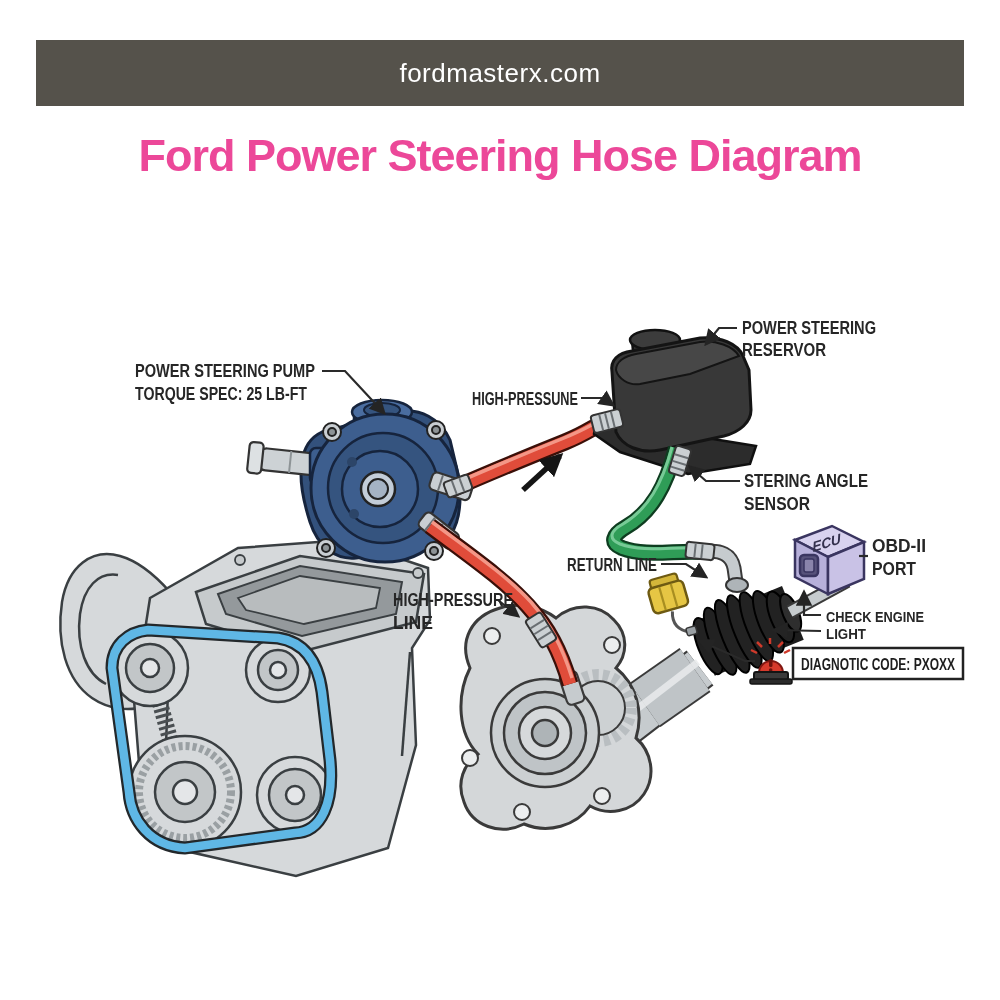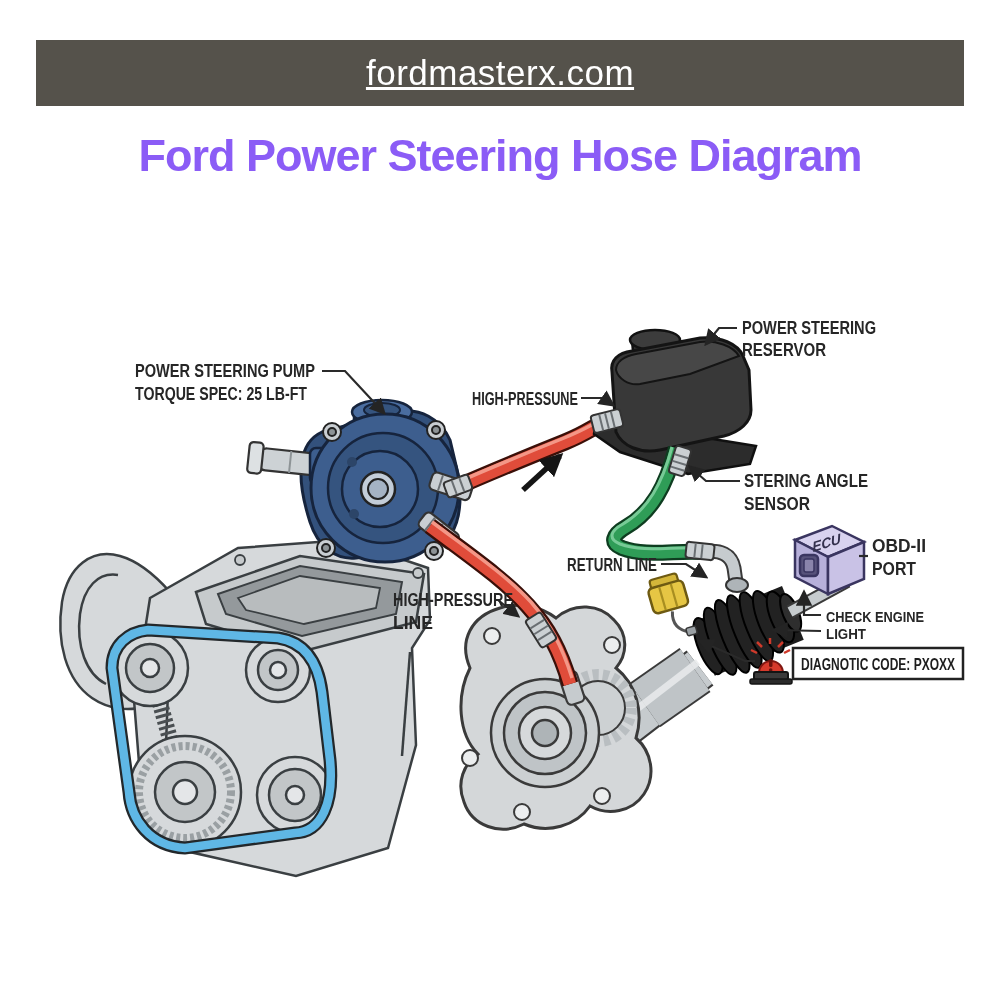--- a/index.html
+++ b/index.html
@@ -1,22 +1,22 @@
 <!DOCTYPE html>
 <html><head>
 <meta charset="utf-8">
 <style>
   html,body{margin:0;padding:0;}
   body{width:1000px;height:1000px;background:#ffffff;position:relative;
        font-family:"Liberation Sans",sans-serif;overflow:hidden;}
   .banner{position:absolute;left:36px;top:40px;width:928px;height:66px;
           background:#55524b;display:flex;align-items:center;justify-content:center;}
-  .banner-text{color:#ffffff;font-size:35px;letter-spacing:.5px;text-decoration:underline;}
+  .banner-text{color:#ffffff;font-size:26px;letter-spacing:.5px;}
   .page-title{position:absolute;left:0;top:130px;width:1000px;text-align:center;
-          font-size:45px;font-weight:bold;color:#8b5cf6;letter-spacing:-1px;}
+          font-size:45px;font-weight:bold;color:#ec4899;letter-spacing:-1px;}
   svg.diagram{position:absolute;left:0;top:0;}
   text{font-family:"Liberation Sans",sans-serif;}
   .lbl{font-weight:bold;fill:#262626;font-size:19px;}
   .lblsm{font-weight:bold;fill:#262626;font-size:14.5px;}
   .lblbox{font-weight:bold;fill:#1d1d1d;font-size:17px;}
   .leader{stroke:#2a2a2a;stroke-width:2.2;fill:none;}
 </style>
 </head>
 <body>
 

